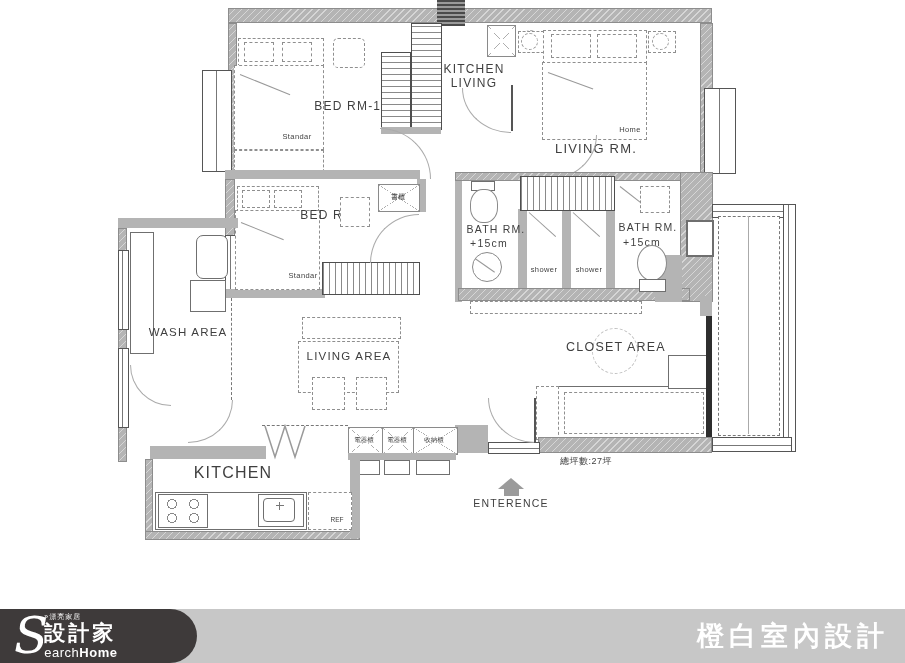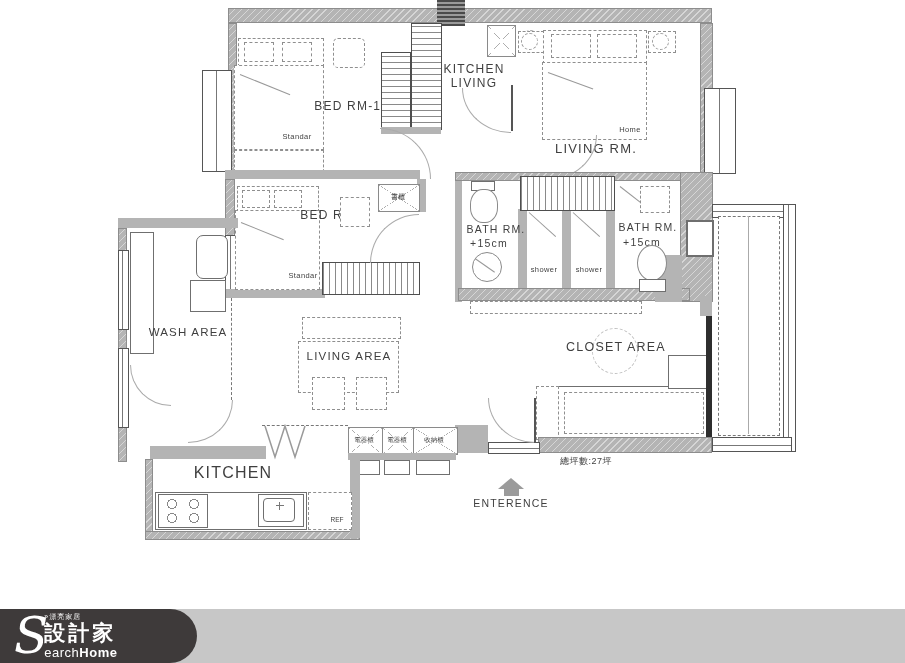--- a/index.html
+++ b/index.html
@@ -235,15 +235,16 @@
 
   <div class="footer">
     <div class="logo-blob">
       <span class="logo-s">S</span>
       <div class="logo-col">
         <div class="logo-tag">»漂亮家居</div>
         <div class="logo-zh">設計家</div>
         <div class="logo-en"><span>earch</span><b>Home</b></div>
       </div>
     </div>
+    <div class="company">橙白室內設計</div>
   </div>
 
 </div>
 
 </body></html>

